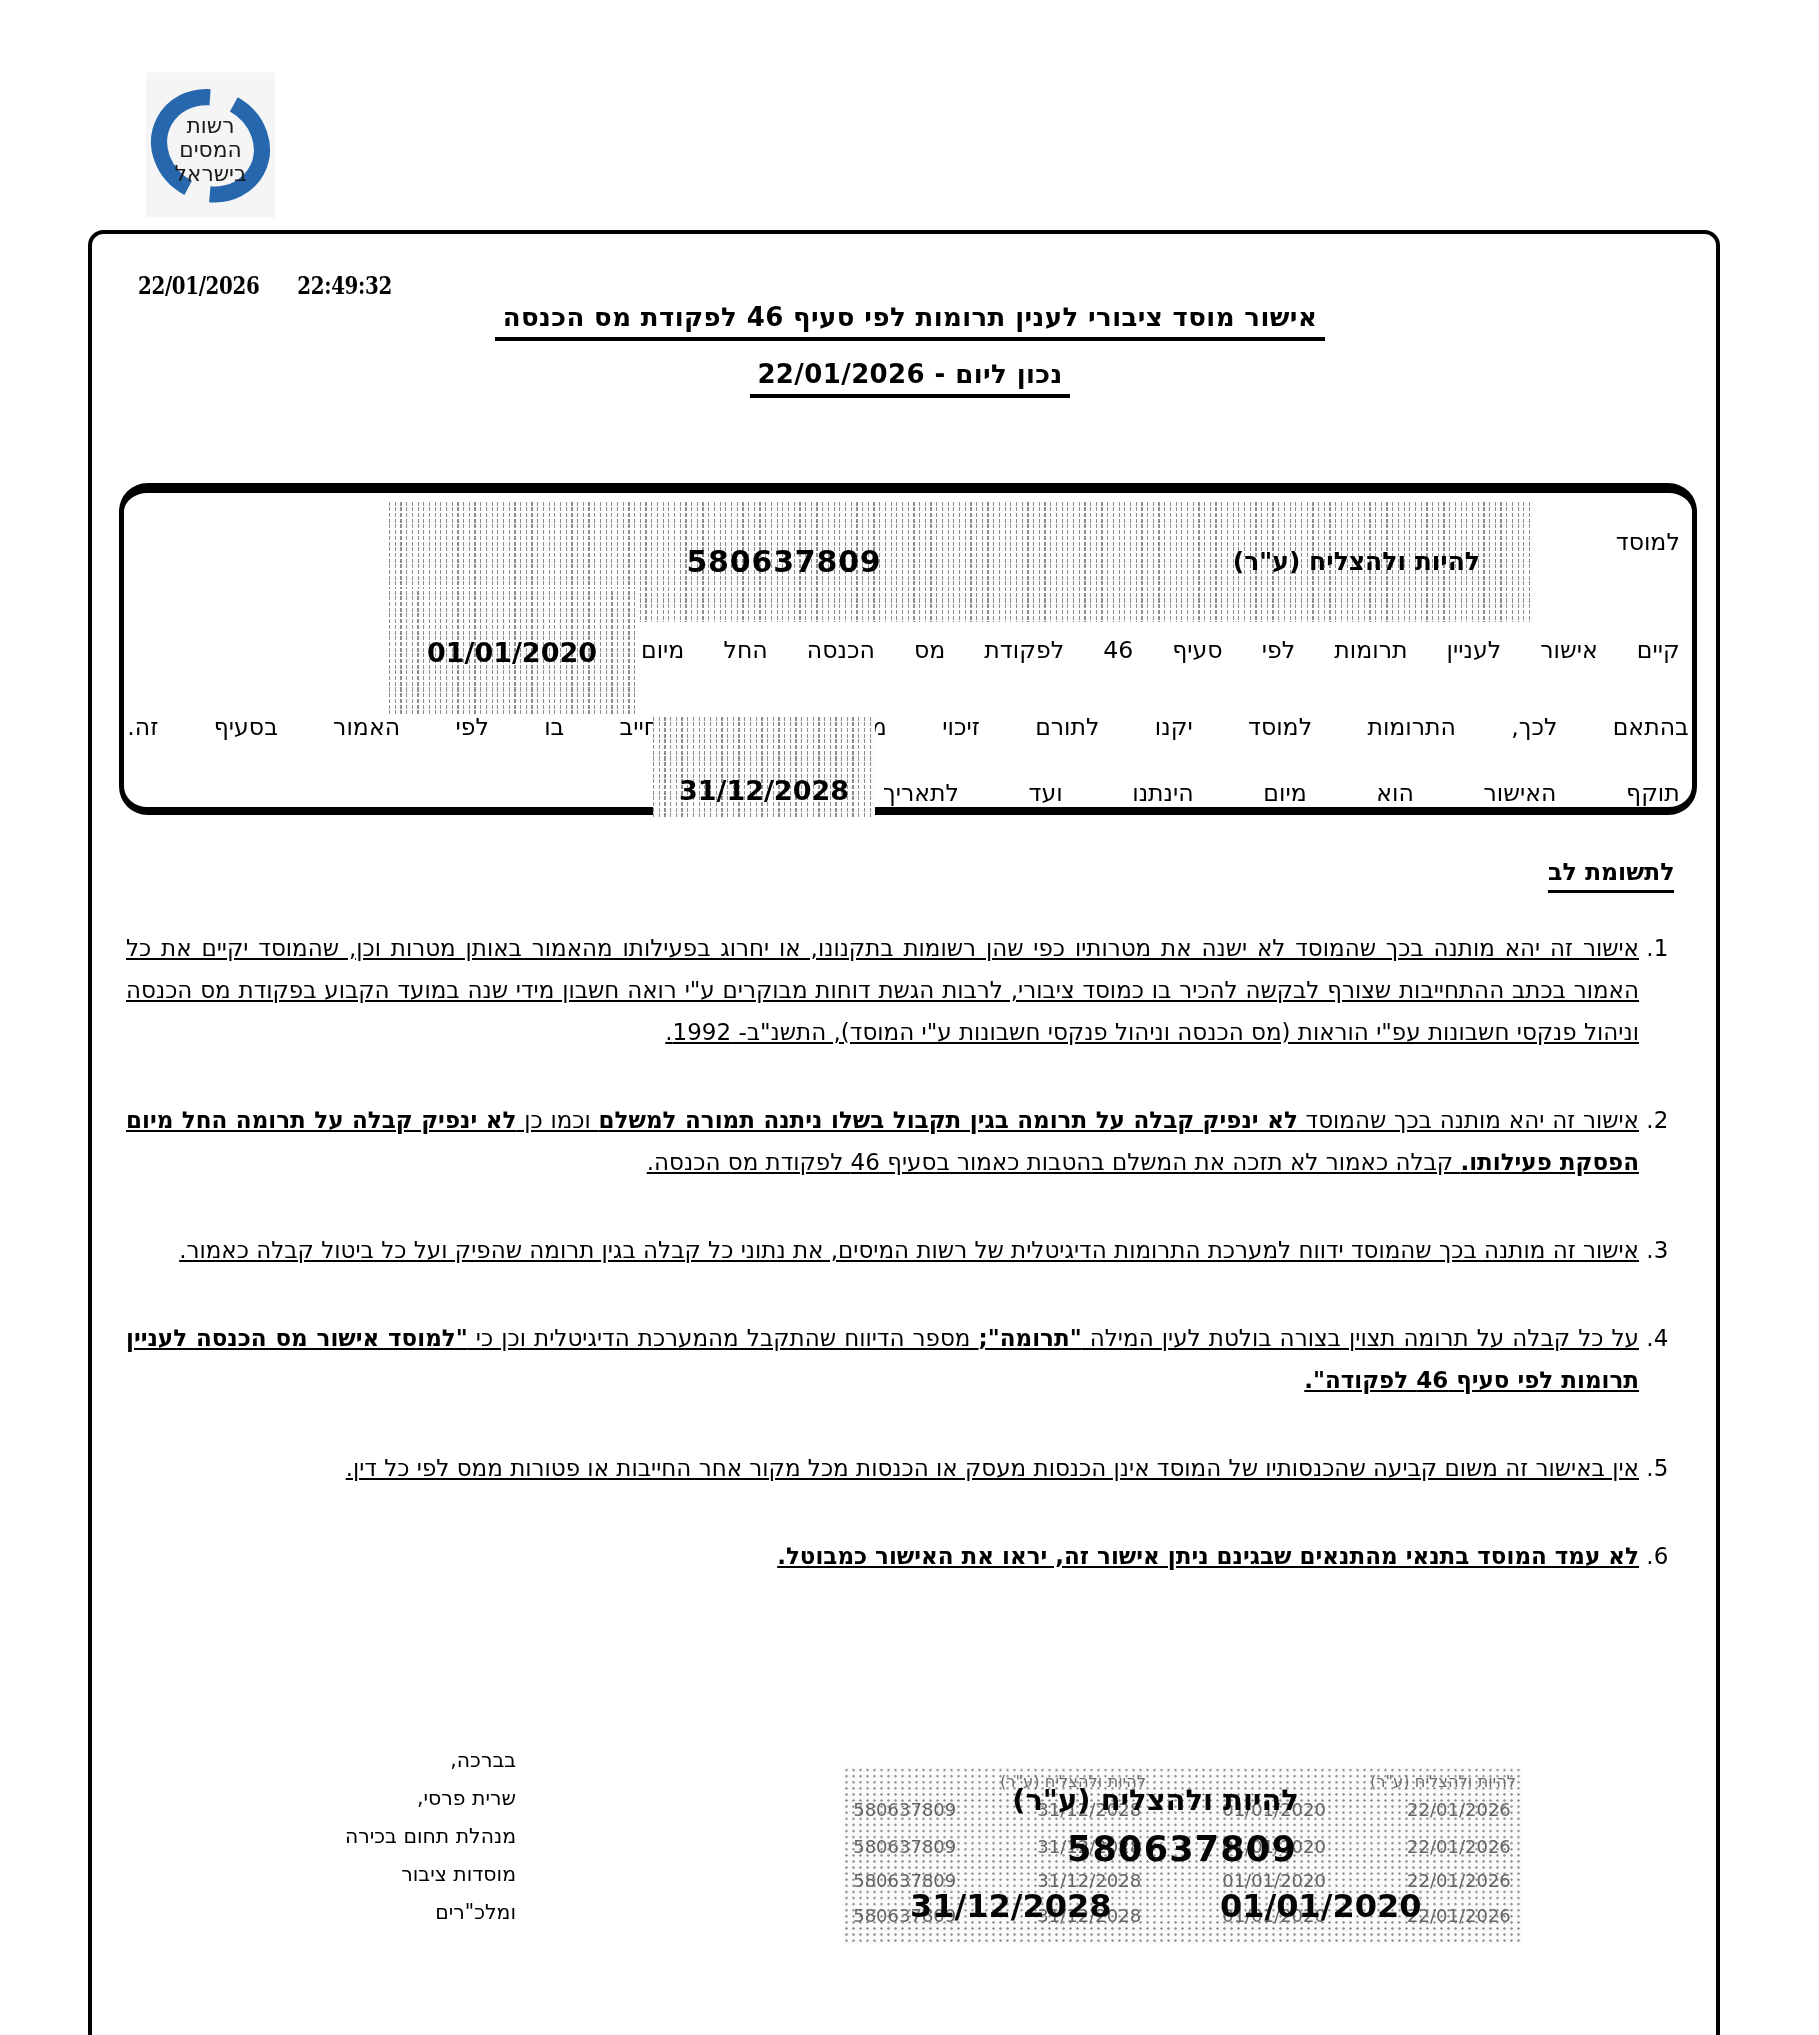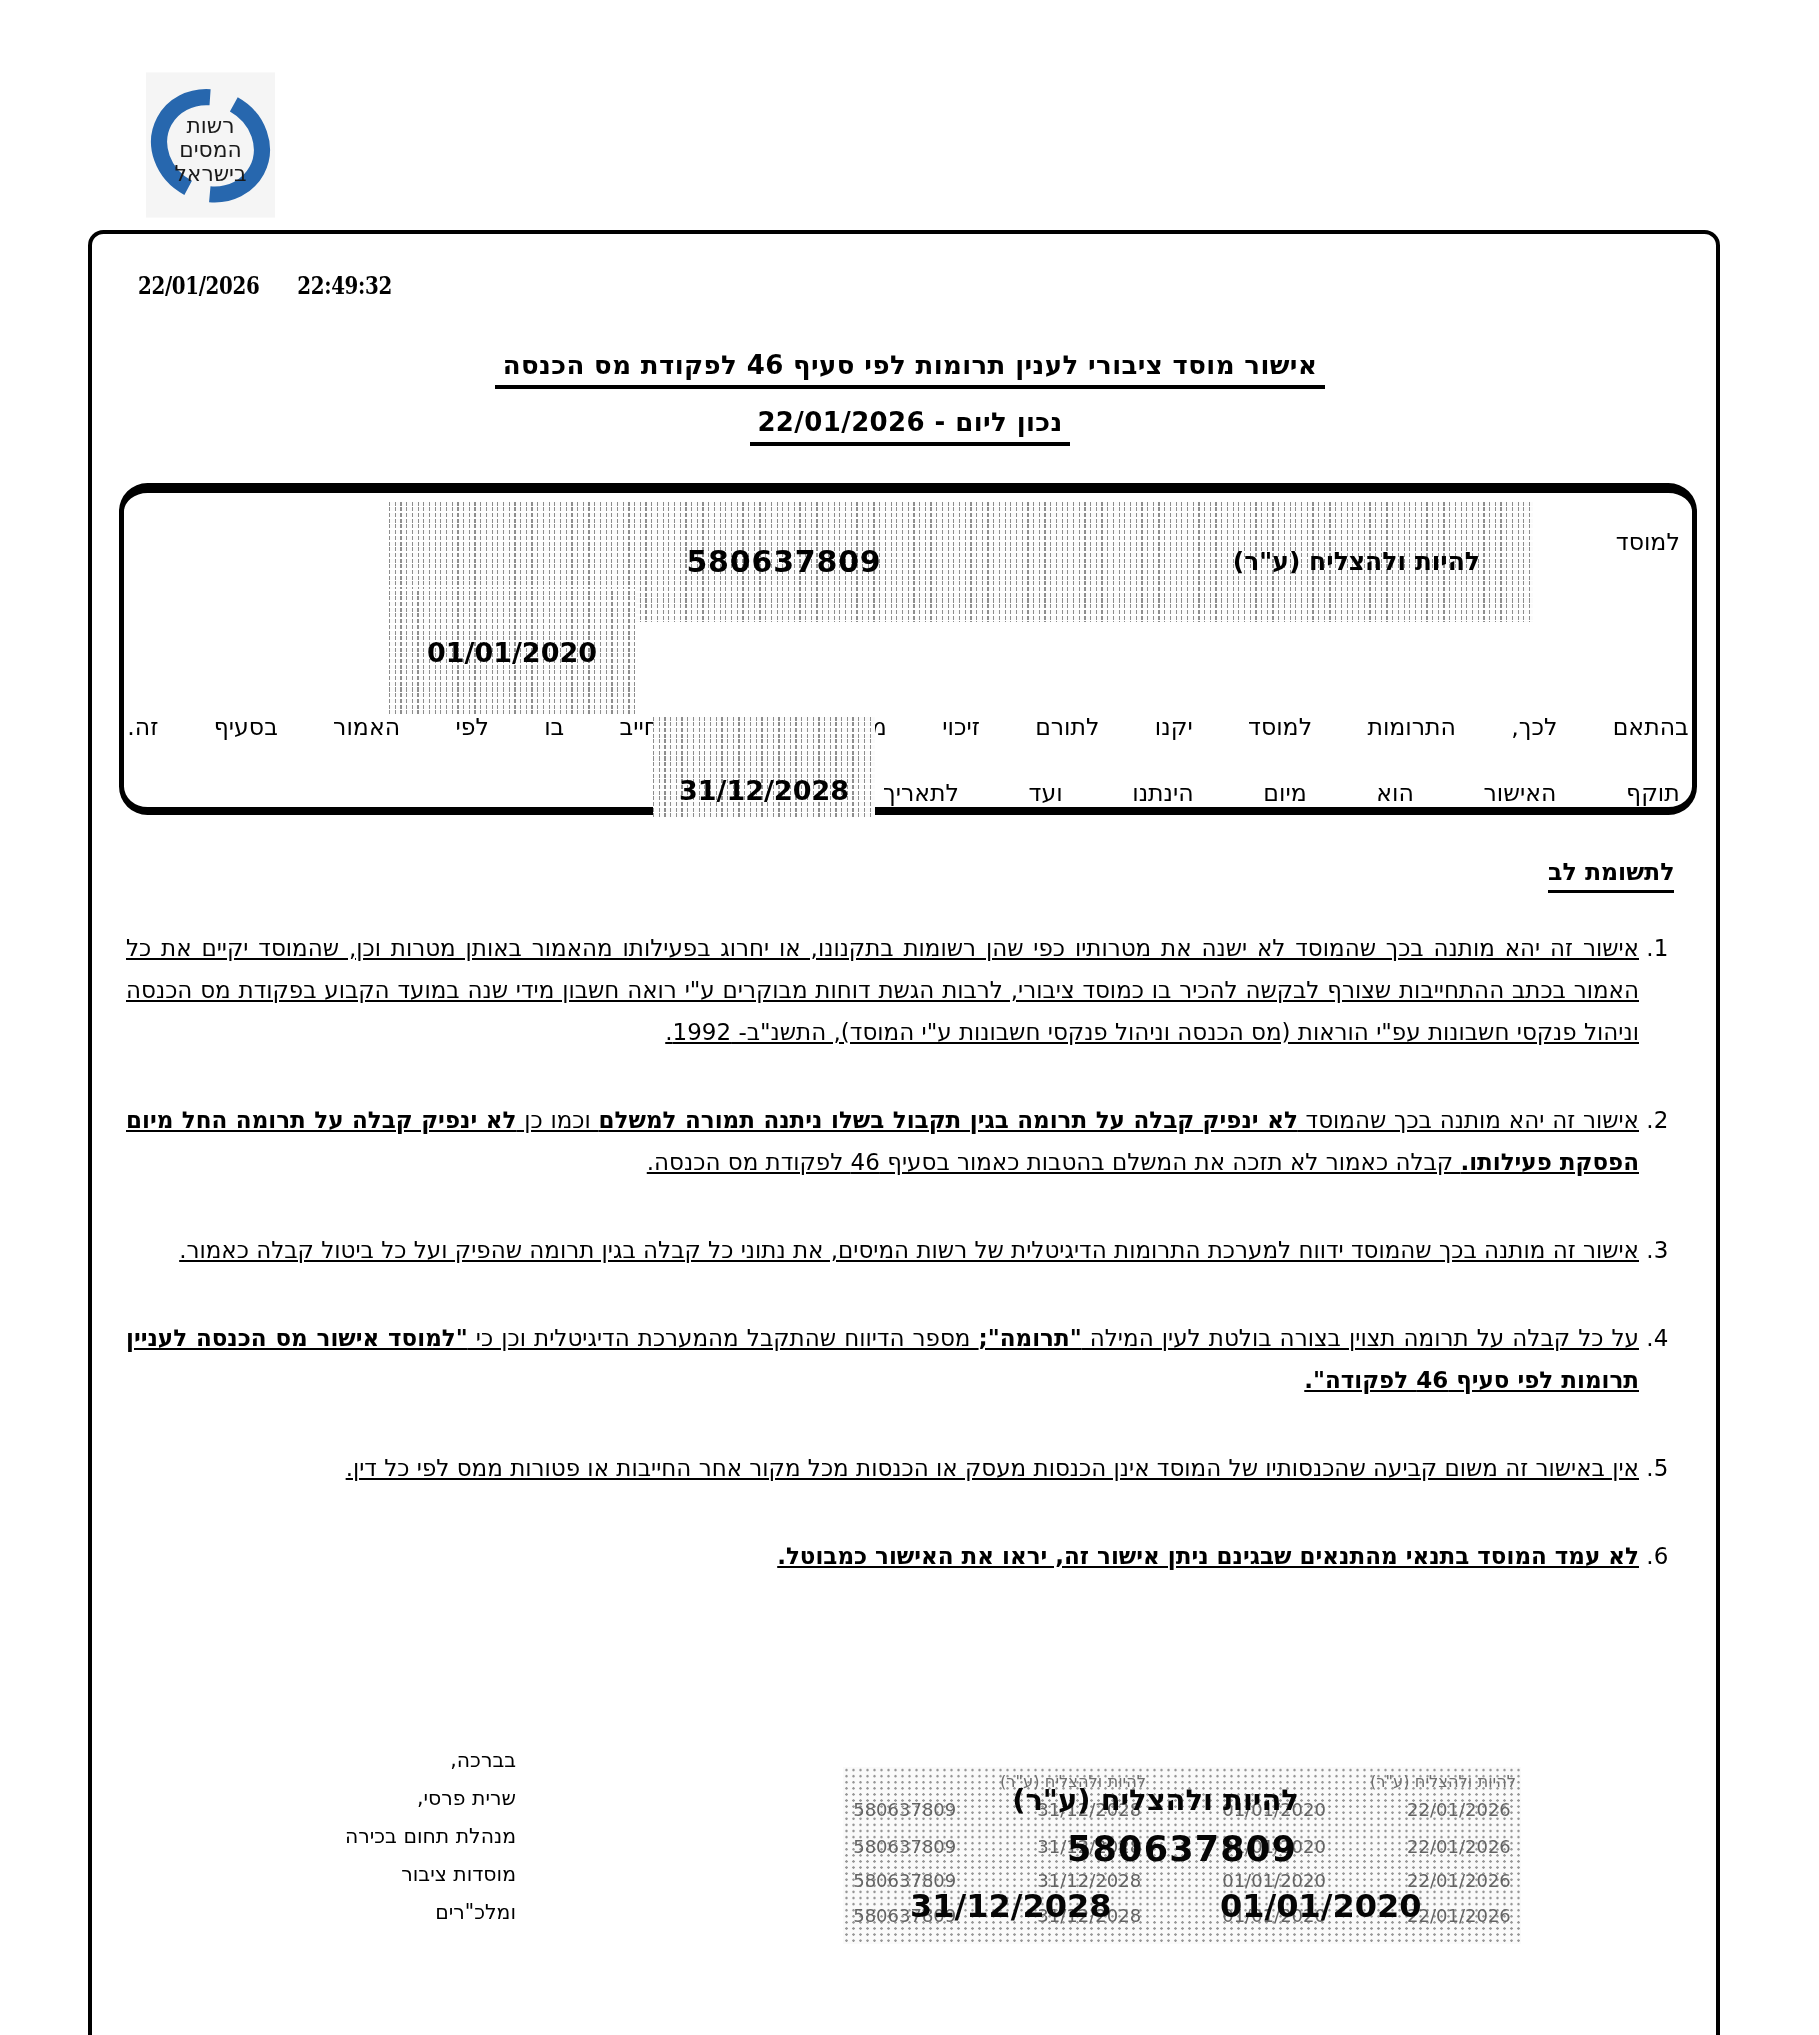--- a/index.html
+++ b/index.html
@@ -16,21 +16,21 @@
     transform:scaleX(.84);transform-origin:left center;white-space:nowrap;
     letter-spacing:-0.4px;
   }
   .timestamp .time{margin-left:45px;}
   
   .frame{
     position:absolute;left:88px;top:230px;width:1632px;height:1928px;
     border:4.9px solid #000;border-radius:15.5px;box-sizing:border-box;
   }
   
-  .titles{position:absolute;left:0;right:0;top:302px;text-align:center;direction:rtl;margin-top:48px;}
+  .titles{position:absolute;left:0;right:0;top:302px;text-align:center;direction:rtl;}
   .title-line{
     display:inline-block;font-weight:bold;font-size:26px;letter-spacing:0.4px;
     border-bottom:4.5px solid #000;padding:0 7.3px 4.9px 7.3px;white-space:nowrap;
   }
   .title-line2{margin-top:18px;}
   
   .infobox{
     position:absolute;left:119px;top:483px;width:1578px;height:332px;
     box-sizing:border-box;border:5.3px solid #000;border-top-width:10.6px;
     border-bottom-width:8.1px;border-radius:28.5px;direction:rtl;
@@ -125,20 +125,21 @@
   <div><span class="title-line">אישור מוסד ציבורי לענין תרומות לפי סעיף 46 לפקודת מס הכנסה</span></div>
   <div><span class="title-line title-line2">נכון ליום - 22/01/2026</span></div>
 </div>
 
 <div class="infobox">
   <span class="box-label">למוסד</span>
   <div class="field1 hatch">
     <span class="org-name">להיות ולהצליח (ע"ר)</span>
     <span class="org-id">580637809</span>
   </div>
+  <div class="box-line box-line2">קיים אישור לעניין תרומות לפי סעיף 46 לפקודת מס הכנסה החל מיום</div>
   <div class="field2 hatch">
     <span>01/01/2020</span>
   </div>
   <div class="box-line box-line3">בהתאם לכך, התרומות למוסד יקנו לתורם זיכוי מהמס שהוא חייב בו לפי האמור בסעיף זה.</div>
   <div class="box-line box-line4">תוקף האישור הוא מיום הינתנו ועד לתאריך</div>
   <div class="field3 hatch">
     <span>31/12/2028</span>
   </div>
 </div>
 

